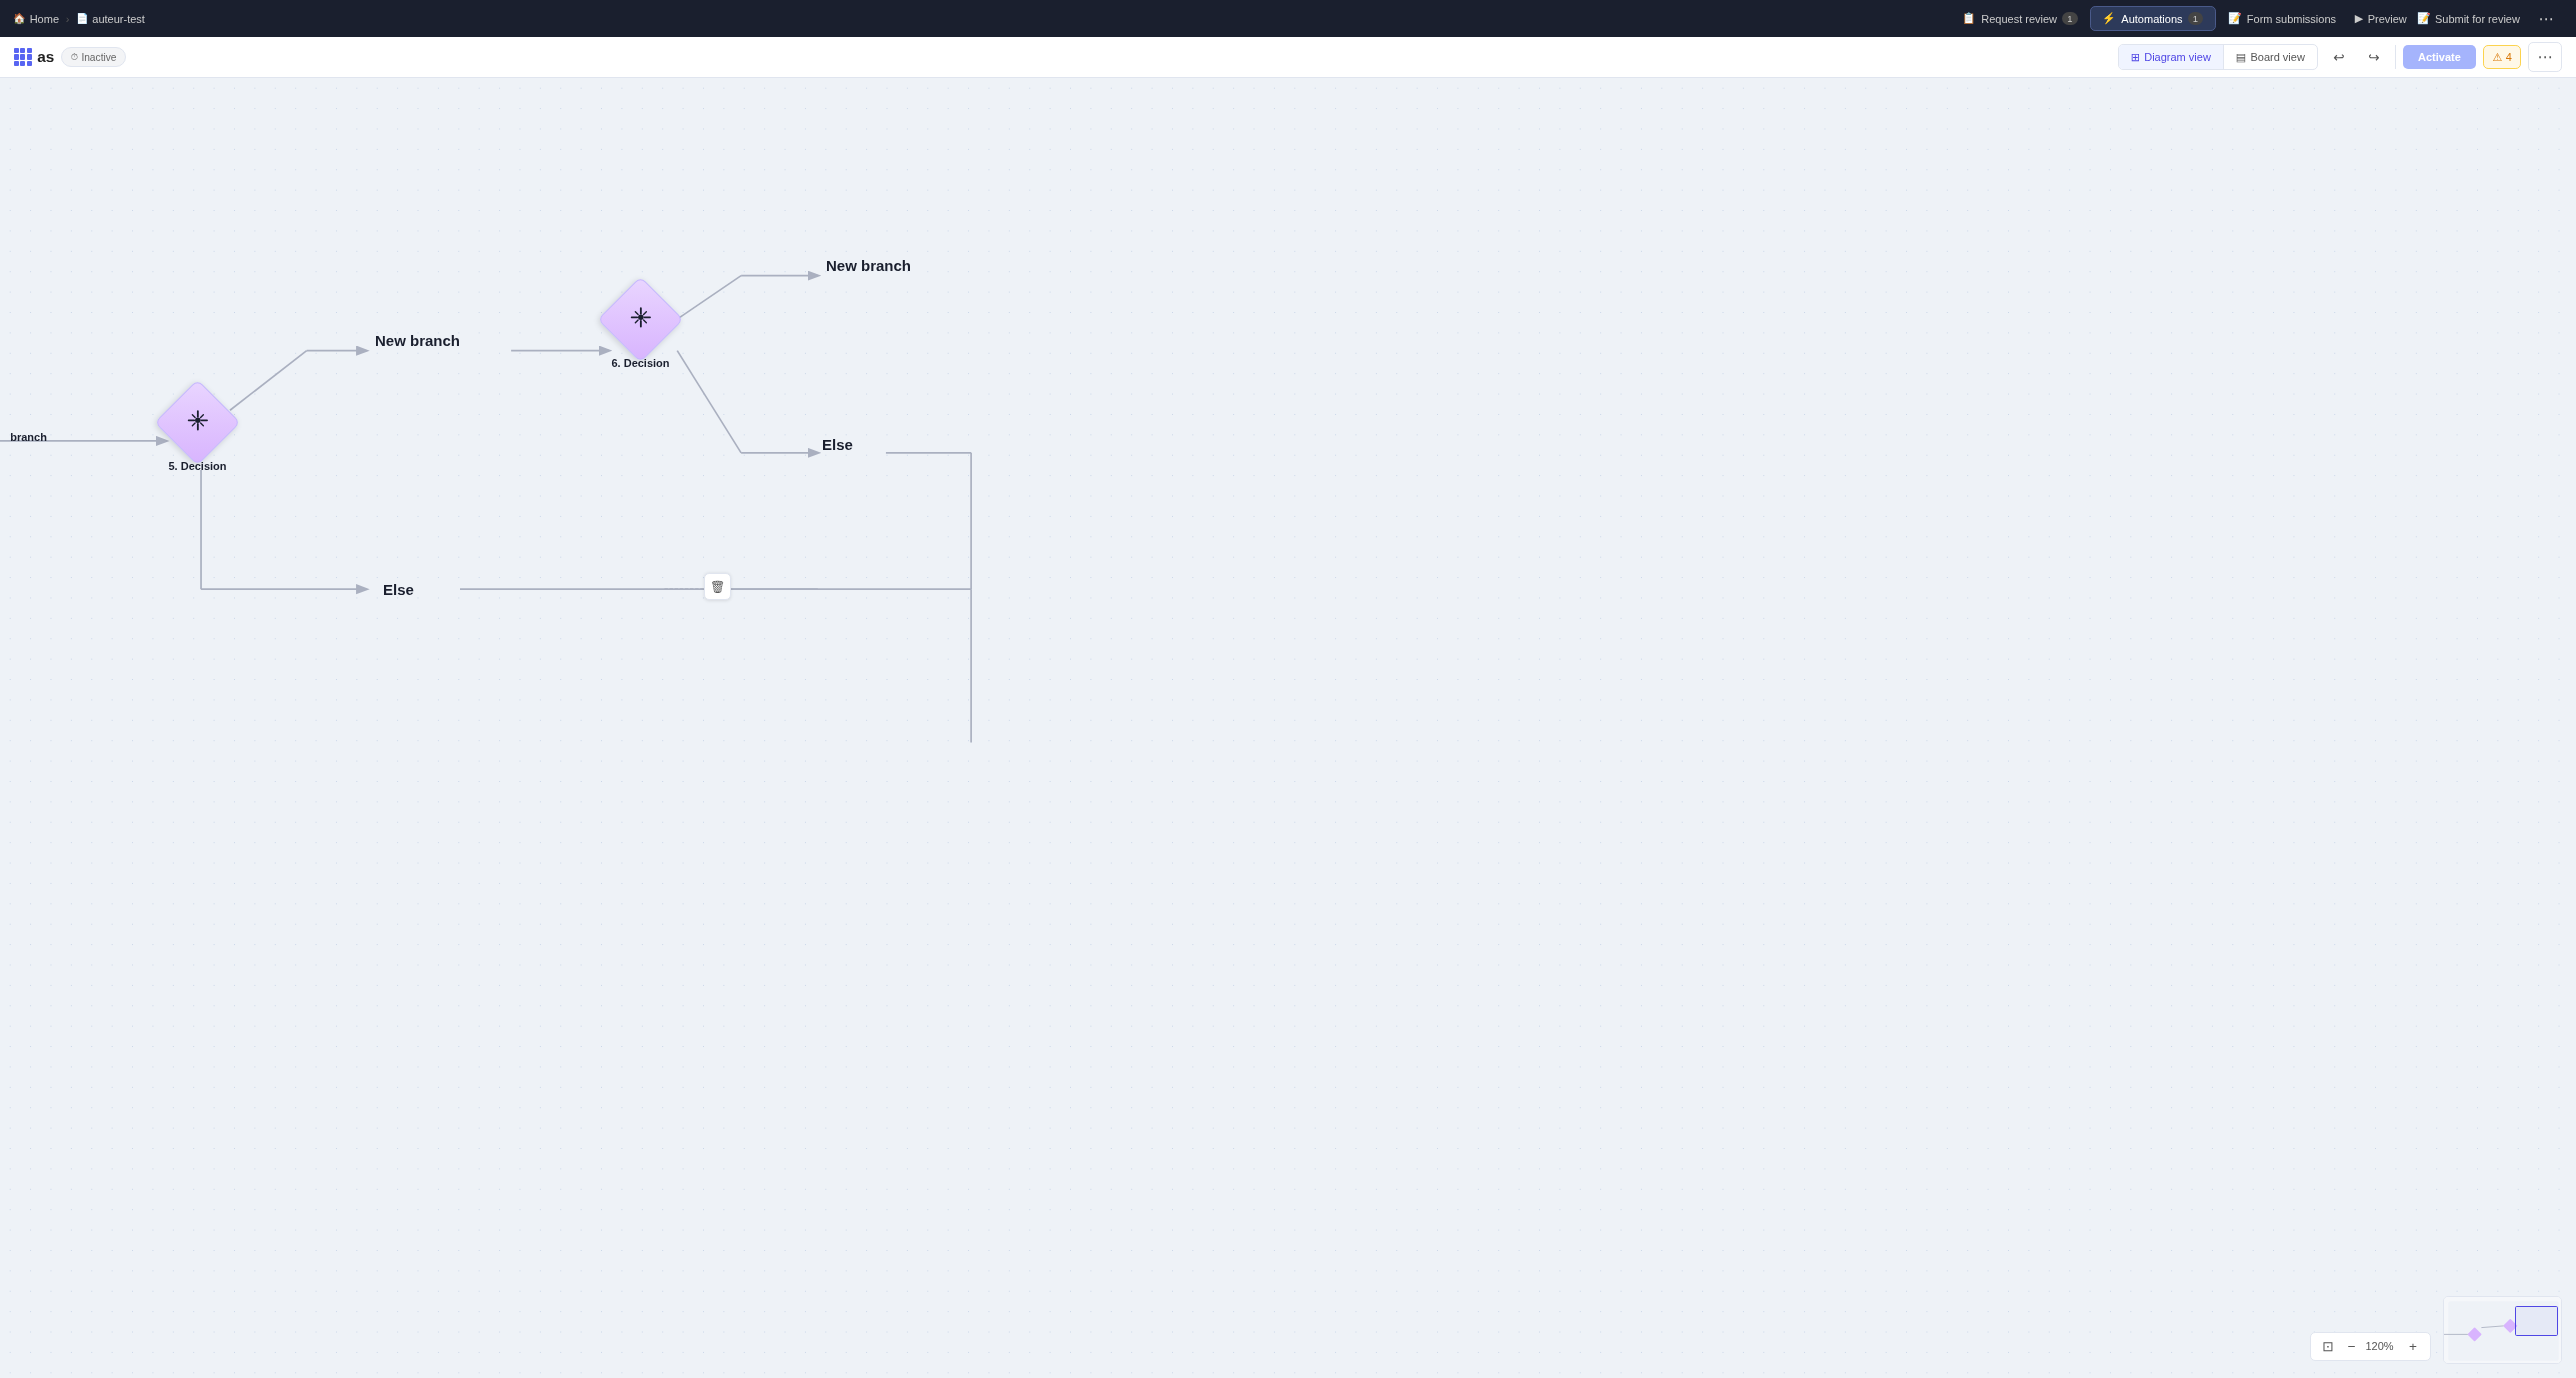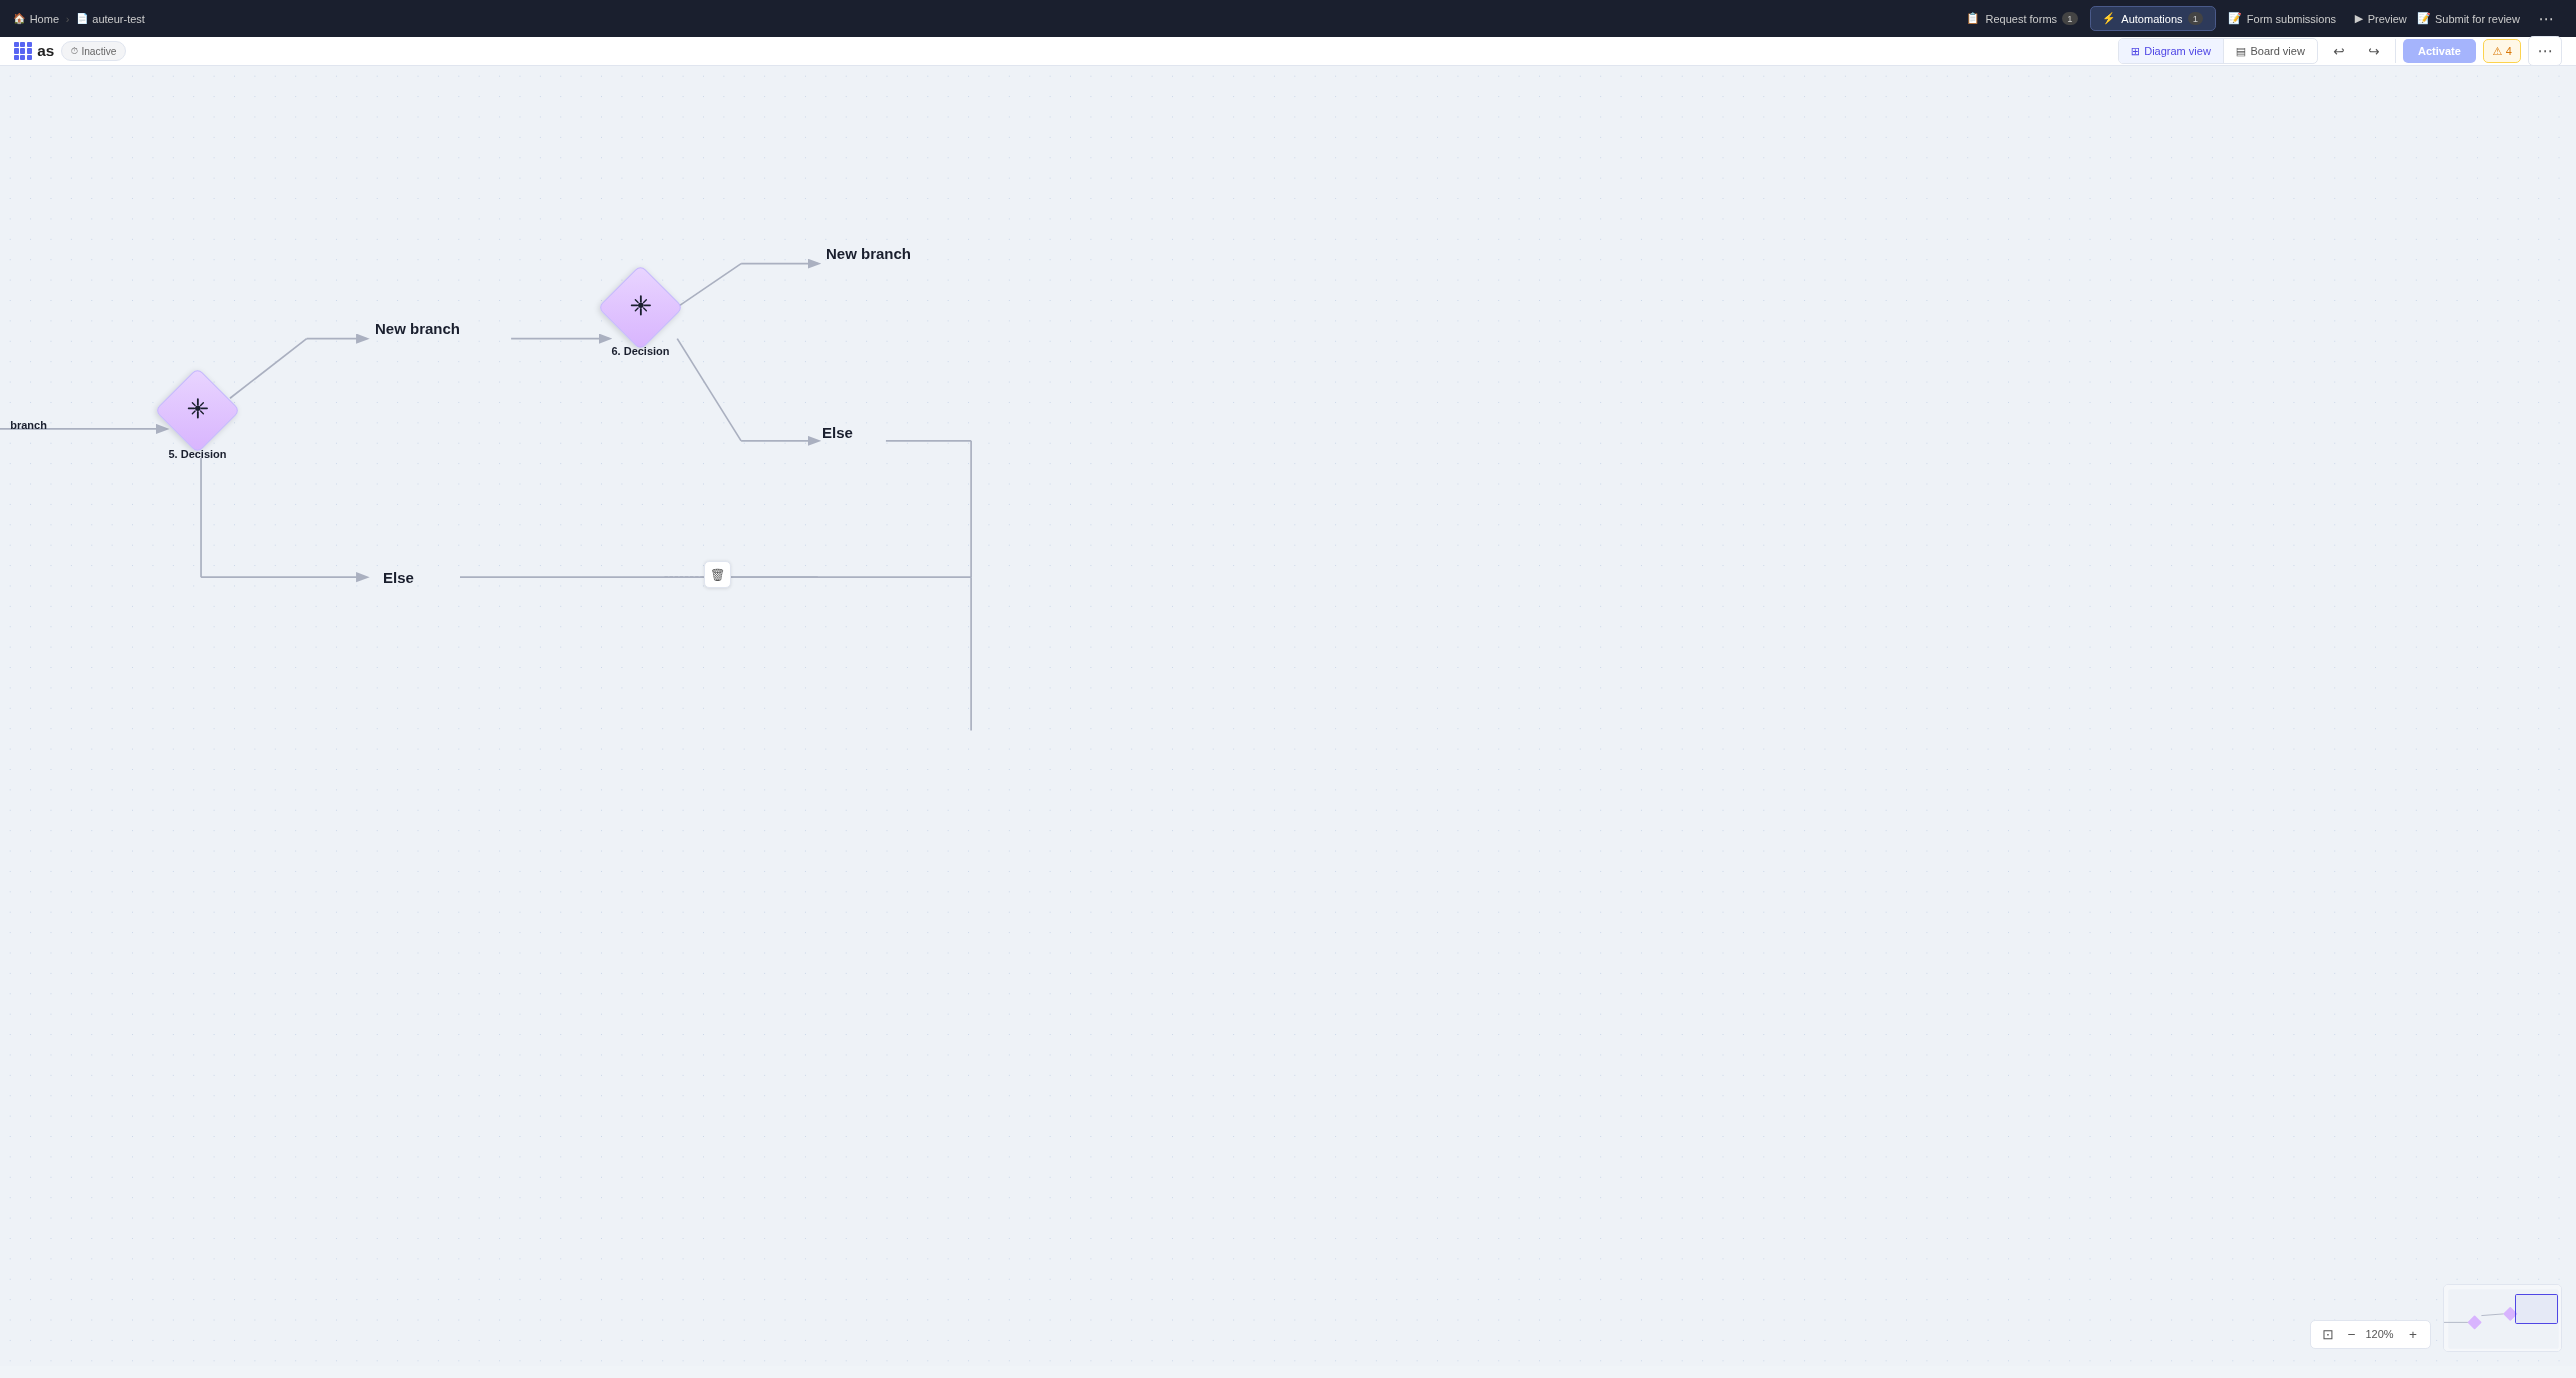--- a/index.html
+++ b/index.html
@@ -53,21 +53,21 @@
       display: flex; align-items: center; gap: 4.3px;
       background: transparent; border: none; color: #ccc;
       font-size: 11px; cursor: pointer;
     }
 
     
     .toolbar {
       display: flex; align-items: center;
       background: #fff;
       border-bottom: 0.9px solid #e0e5ef;
-      height: 29px;
+      height: 41px;
       padding: 0 13.6px;
       gap: 6.8px;
     }
     .toolbar-left { display: flex; align-items: center; gap: 6.8px; flex: 1; }
     .toolbar-center { display: flex; align-items: center; gap: 0; margin: 0 auto; }
     .toolbar-right { display: flex; align-items: center; gap: 6.8px; margin-left: auto; }
 
     .app-logo { display: flex; align-items: center; gap: 5.1px; font-weight: 700; font-size: 13.6px; color: #333; }
     .logo-grid { display: grid; grid-template-columns: repeat(3,5.1px); gap: 1.7px; }
     .logo-dot { width: 5.1px; height: 5.1px; background: #5865f2; border-radius: 0.9px; }
@@ -227,21 +227,21 @@
     </span>
     <span class="topbar-sep">›</span>
     <span style="display:flex;align-items:center;gap:3.4px;cursor:pointer;color:#ccc;font-size:11px;">
       <span style="font-size:10.2px;">📄</span>
       <span>auteur-test</span>
     </span>
   </div>
   <div class="topbar-center">
     <button class="nav-tab">
       <span>📋</span>
-      <span>Request forms</span>
+      <span>Request review</span>
       <span class="badge">1</span>
     </button>
     <button class="nav-tab active">
       <span>⚡</span>
       <span>Automations</span>
       <span class="badge">1</span>
     </button>
     <button class="nav-tab">
       <span>📝</span>
       <span>Form submissions</span>

